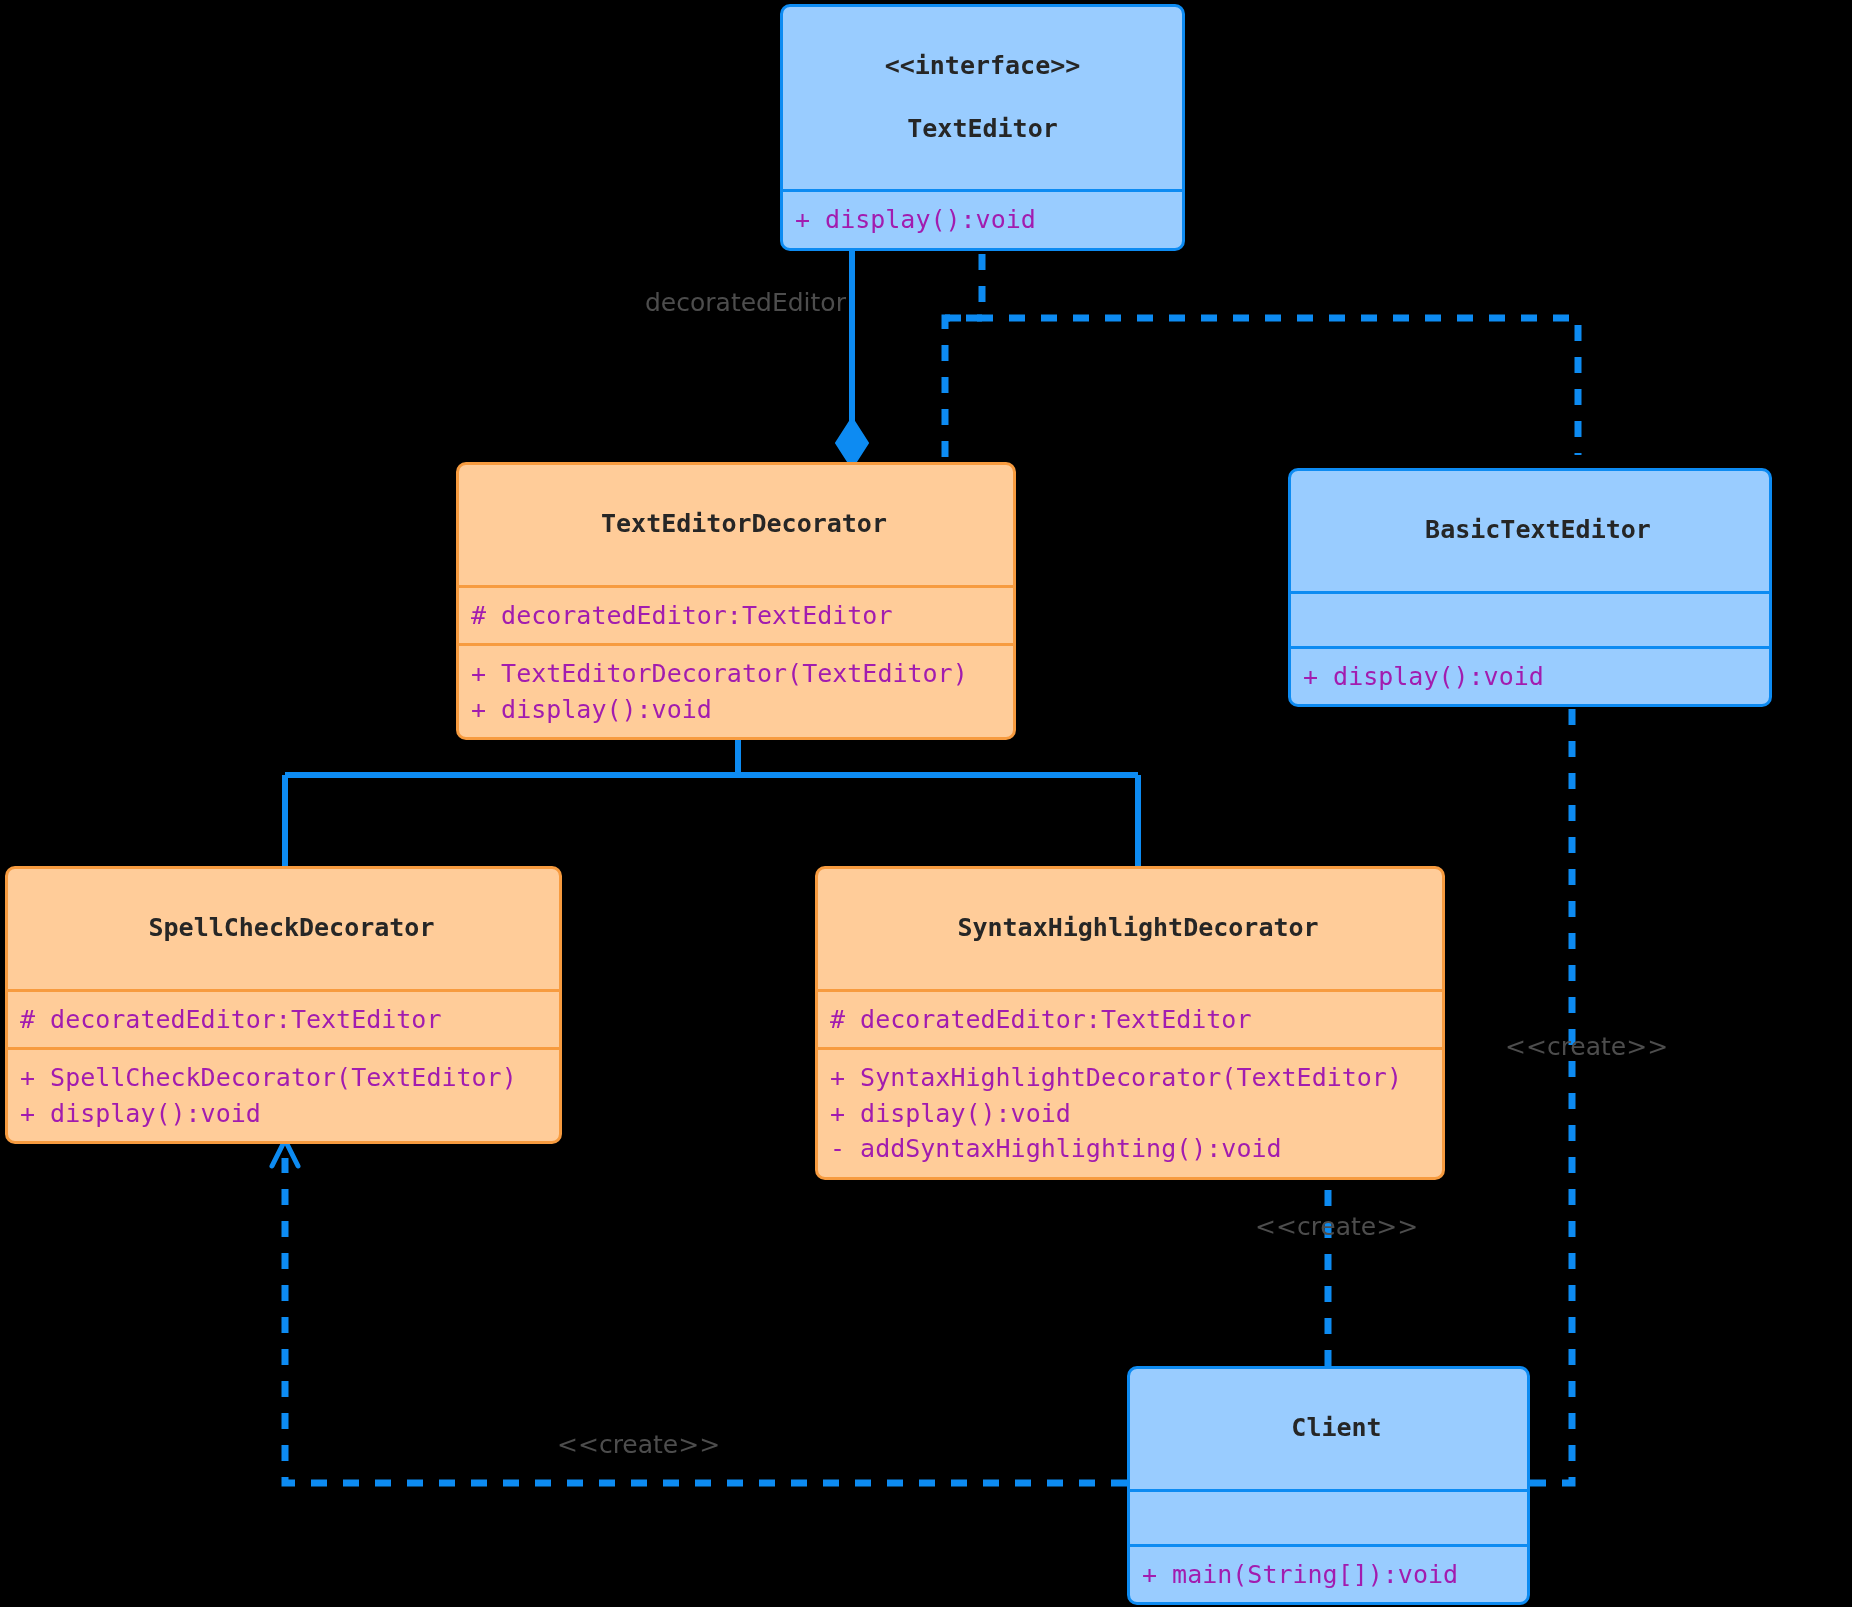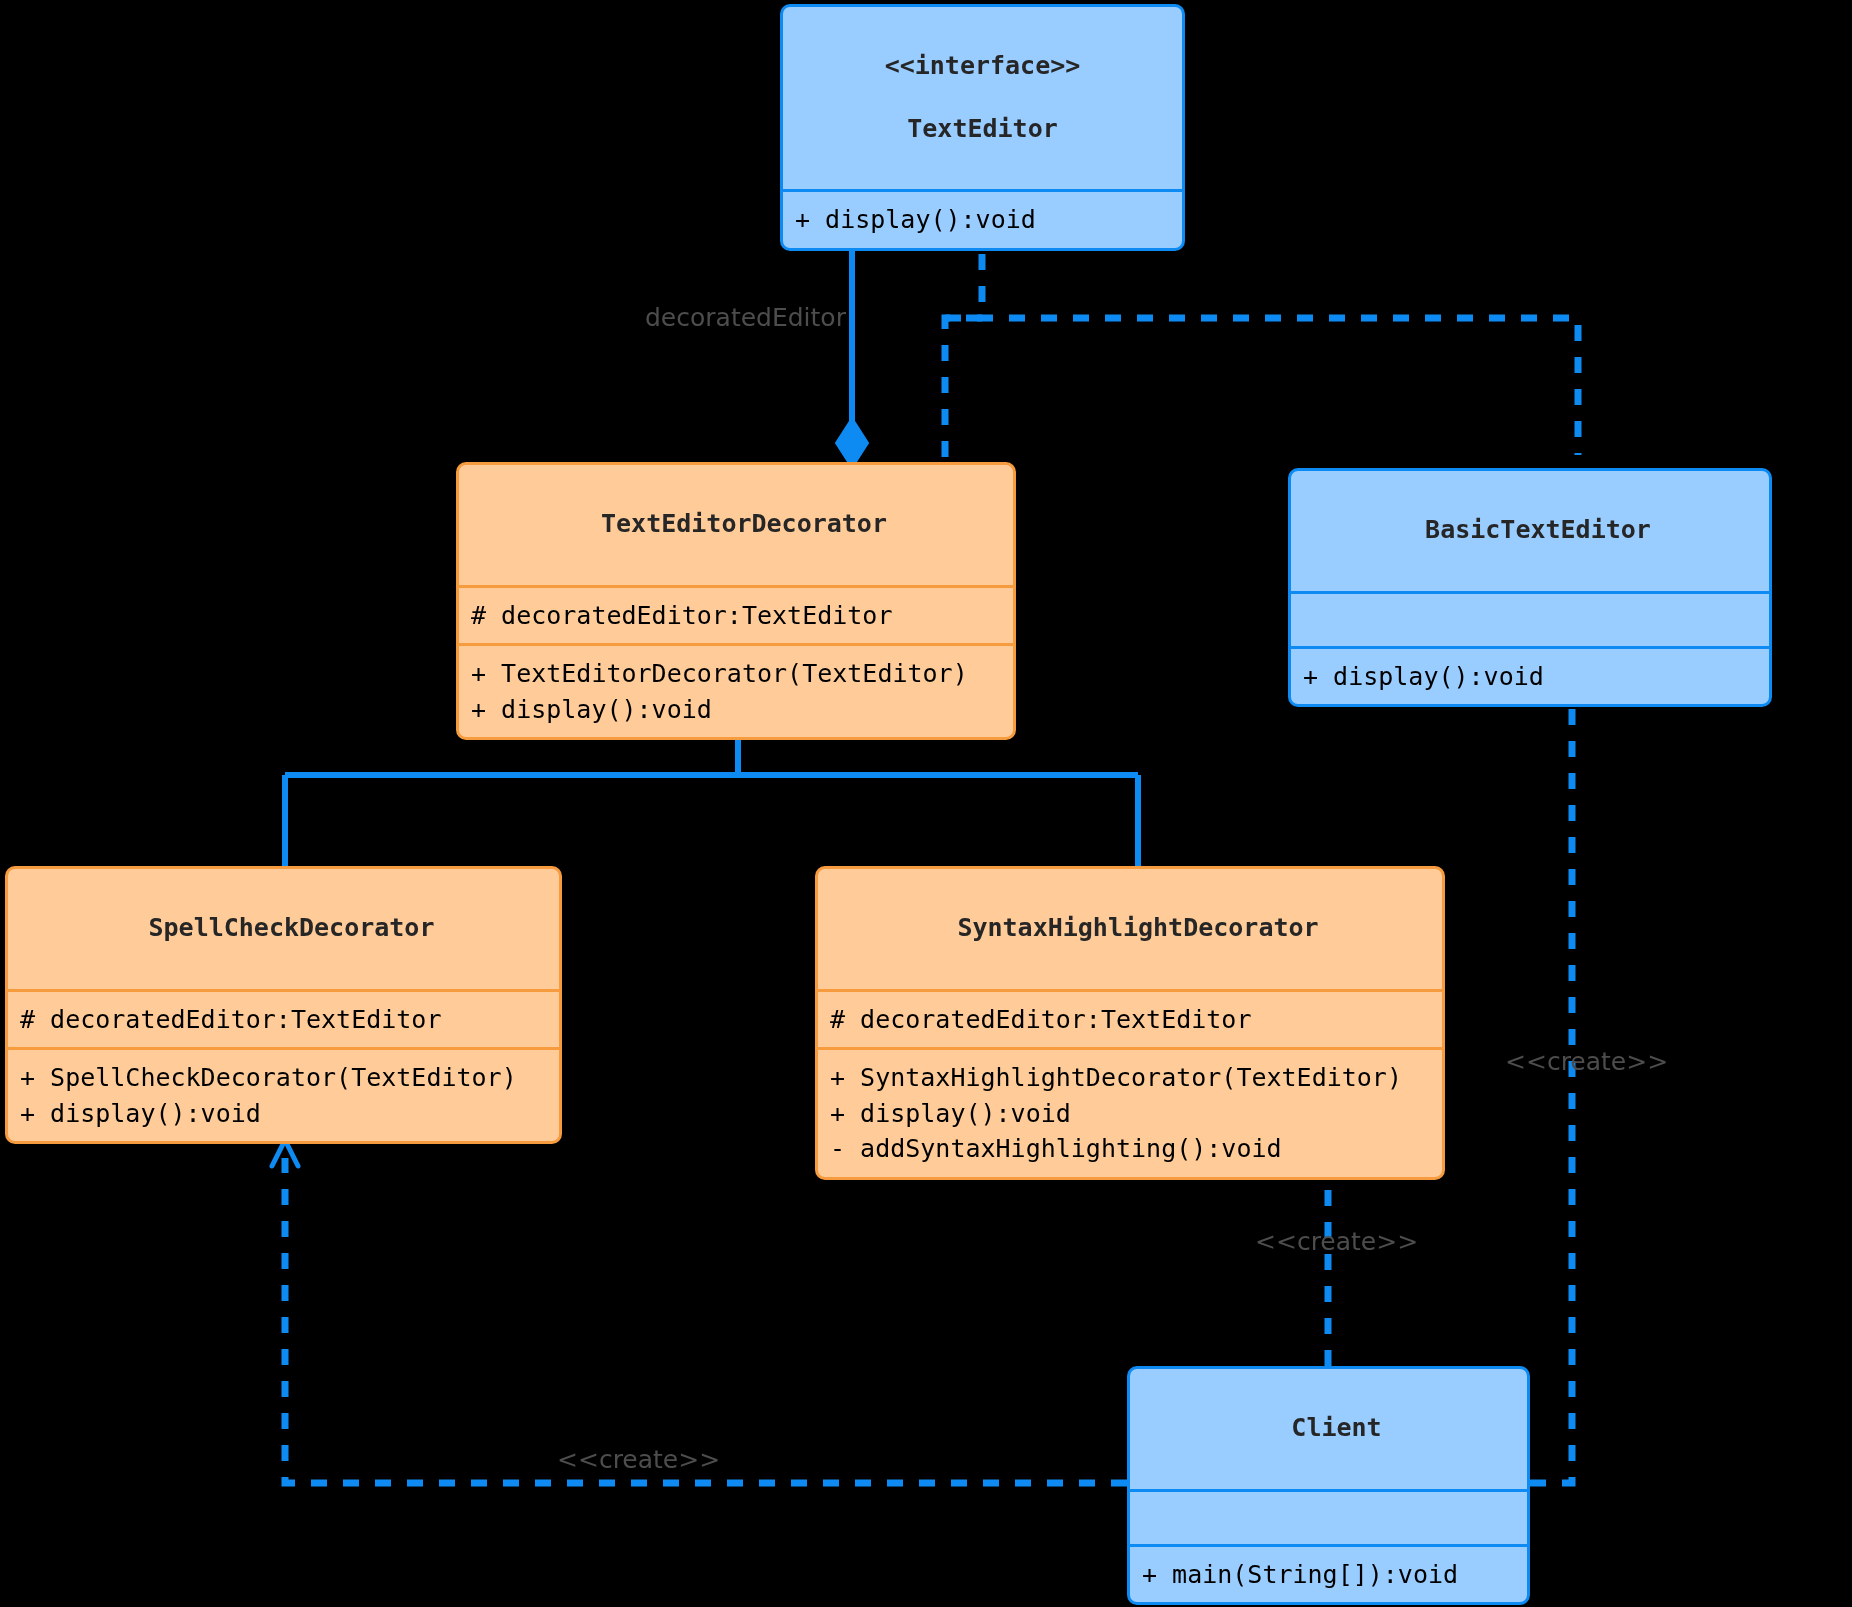--- a/index.html
+++ b/index.html
@@ -79,31 +79,30 @@
     color: #262626;
     font-size: 25px;
     line-height: 1.42;
   }
   .cls-compartment.empty {
     min-height: 52px;
     padding: 0;
   }
   .member {
     white-space: pre;
-    color: #000000;
+    color: #a21caf;
   }
 
   .edge-label {
     position: absolute;
     color: #4D4D4D;
     font-family: "DejaVu Sans", sans-serif;
     font-size: 25px;
     white-space: nowrap;
     z-index: 6;
-    margin-top: 15px;
   }
 </style>
 </head>
 <body>
 
 <div id="canvas">
 
   <svg id="edges" viewBox="0 0 1852 1607" width="1852" height="1607">
     <defs>
       <marker id="openArrow" markerWidth="18" markerHeight="18" refX="9" refY="9" orient="auto" markerUnits="userSpaceOnUse">

